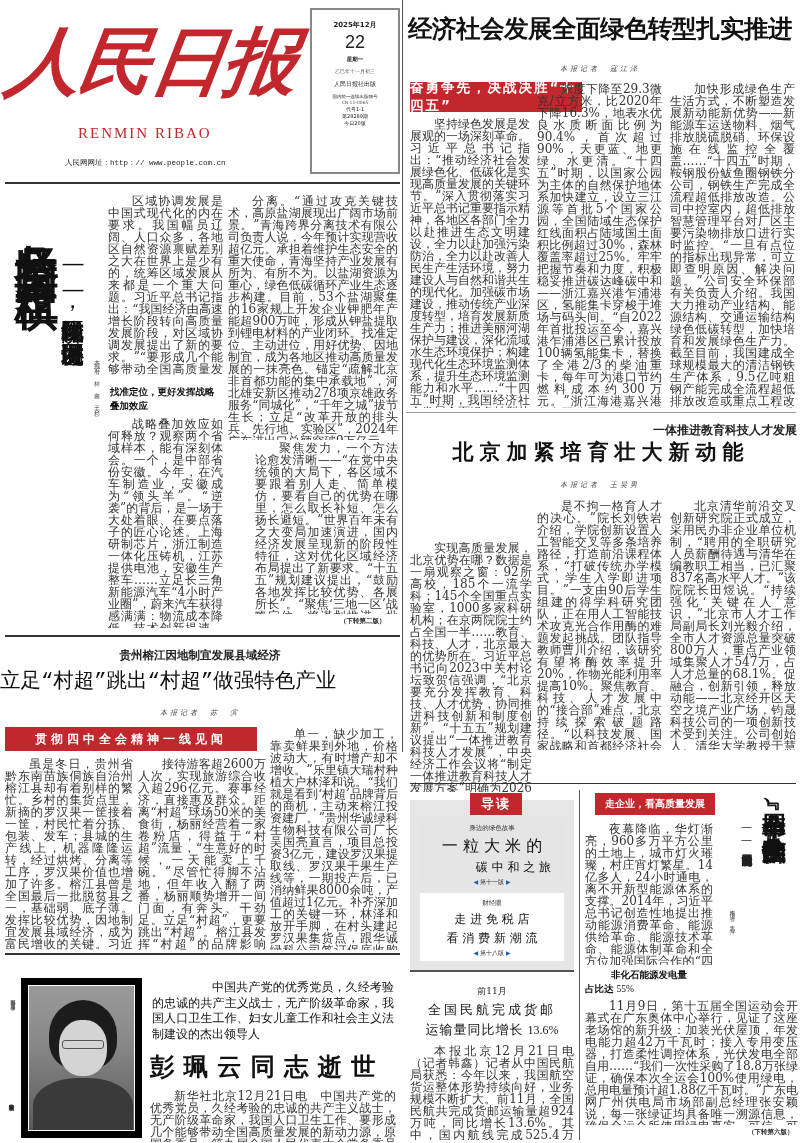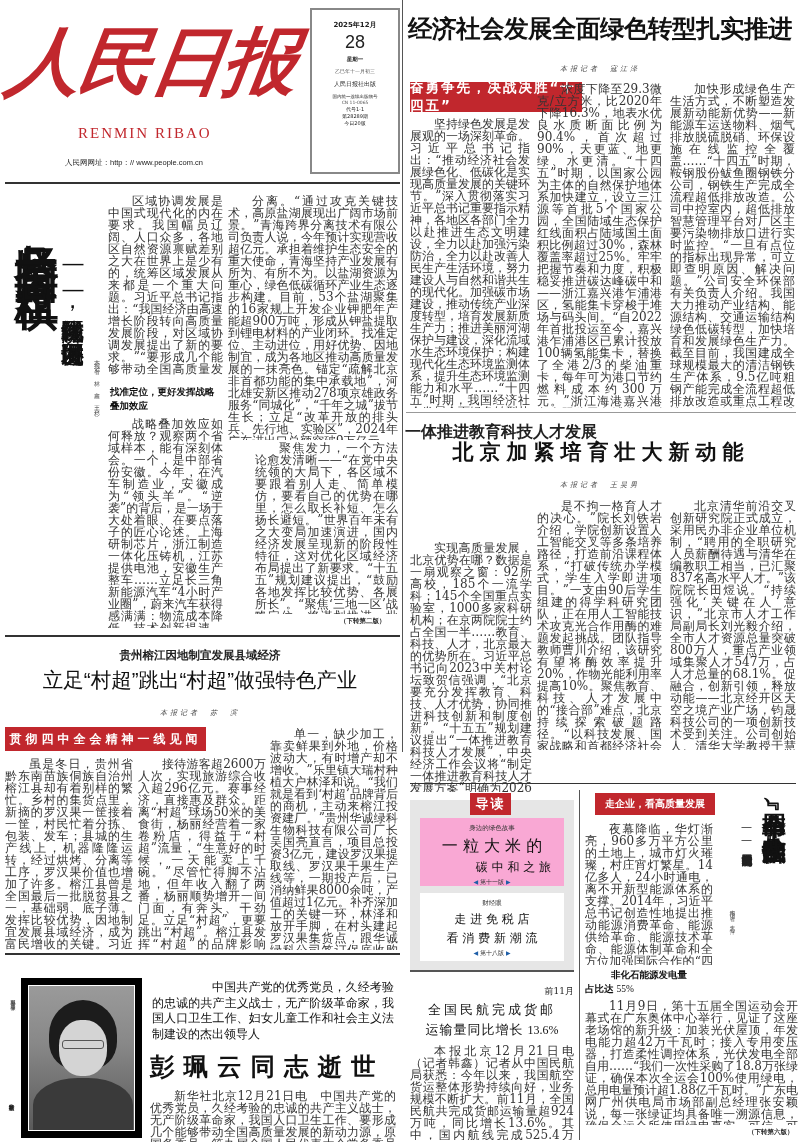--- a/index.html
+++ b/index.html
@@ -12,26 +12,26 @@
 .redbar{position:absolute;background:#c1272d;color:#fff;font-family:"DejaVu Sans","Liberation Sans",sans-serif;font-weight:bold;display:flex;align-items:center;justify-content:center;letter-spacing:2px}
 .byline{font-size:7px;color:#444;text-align:center;letter-spacing:3px;font-style:italic}
 .vert{writing-mode:vertical-rl;text-orientation:upright}
 </style>
 </head>
 <body>
 
 <div class="abs" style="left:0;top:0;width:308px;height:165px;">
   <div style="position:absolute;left:8px;top:6px;font-family:'DejaVu Serif',serif;font-size:74px;font-weight:bold;font-style:italic;color:#c1272d;letter-spacing:-2px;transform:skewX(-8deg);line-height:110px;">人民日报</div>
   <div style="position:absolute;left:78px;top:125px;font-family:'Liberation Serif',serif;font-size:15px;color:#c1272d;letter-spacing:2px;">RENMIN RIBAO</div>
-  <div style="position:absolute;left:65px;top:158px;font-family:Liberation Sans, sans-serif;font-size:7.5px;color:#222;white-space:nowrap;">人民网网址：http：// www.people.com.cn</div>
+  <div style="position:absolute;left:65px;top:158px;font-family:Liberation Mono, monospace;font-size:7.5px;color:#222;white-space:nowrap;">人民网网址：http：// www.people.com.cn</div>
 </div>
 
 <div class="abs" style="left:310px;top:8px;width:90px;height:166px;border:2px solid #888;font-family:'DejaVu Sans',sans-serif;text-align:center;color:#222;">
   <div style="font-size:7px;margin-top:10px;font-weight:bold;">2025年12月</div>
-  <div style="font-size:18px;margin-top:2px;font-family:'Liberation Sans',sans-serif;">28</div>
+  <div style="font-size:18px;margin-top:2px;font-family:'Liberation Sans',sans-serif;">22</div>
   <div style="font-size:5.5px;margin-top:3px;font-weight:bold;">星期一</div>
   <div style="font-size:5px;margin-top:5px;color:#555;">乙巳年十一月初三</div>
   <div style="font-size:6px;margin-top:6px;font-family:'DejaVu Serif',serif;">人民日报社出版</div>
   <div style="font-size:4.5px;margin-top:5px;">国内统一连续出版物号</div>
   <div style="font-size:4.5px;margin-top:1px;color:#555;">CN 11-0065</div>
   <div style="font-size:5px;margin-top:1px;">代号1-1</div>
   <div style="font-size:5px;margin-top:1px;">第28289期</div>
   <div style="font-size:5px;margin-top:1px;">今日20版</div>
 </div>
 
@@ -51,41 +51,41 @@
 <div class="abs txt" style="left:108px;top:195px;width:115px;height:180px;">区域协调发展是中国式现代化的内在要求。我国幅员辽阔、人口众多，各地区自然资源禀赋差别之大在世界上是少有的，统筹区域发展从来都是一个重大问题。习近平总书记指出：“我国经济由高速增长阶段转向高质量发展阶段，对区域协调发展提出了新的要求。”“要形成几个能够带动全国高质量发展的新动力源，特别是京津冀、长三角、珠三角三大地区，以及一些重要城市群。不平衡是普遍的，要在发展中促进相对平衡。这是区域协调发展的辩证法。”“十五五”规划建议提出：“发挥区域协调发展战略、区域重大战略、主体功能区战略、新型城镇化战略叠加效应，优化重大生产力布局，发挥重点区域增长极作用，构建优势互补、高质量发展的区域经济布局和国土空间体系。”这将为中国式现代化积蓄强大势能。</div>
 <div class="abs" style="left:110px;top:385px;width:110px;font-size:9.5px;font-weight:bold;color:#111;line-height:14px;">找准定位，更好发挥战略叠加效应</div>
 <div class="abs txt" style="left:108px;top:418px;width:115px;height:210px;">战略叠加效应如何释放？观察两个省域样本，能有深刻体会。一个，是中部省份安徽。今年，在汽车制造业，安徽成为“领头羊”。“逆袭”的背后，是一场于大处着眼、在要点落子的匠心论述。上海研制芯片，浙江制造一体化压铸机，江苏提供电池，安徽生产整车……立足长三角新能源汽车“4小时产业圈”，蔚来汽车获得感满满：物流成本降低，技术创新提速，前三季度新能源汽车交付量快速增长。将“不东不西”的区位劣势，变为“承东启西、连南接北”的发展优势，安徽汽车产业加速奔跑。今年前三季度，安徽汽车产量243.4万辆，汽车出口量83.2万辆，均居全国首位。另一个，是西部省份青海。格尔木工业园里，工程师按下启动键，来自新疆、西藏、青海等不同盐湖的卤水缓缓流入装有锂吸附剂的实验管，随即卤水中的锂离子被快速</div>
 <div class="abs txt" style="left:228px;top:195px;width:170px;height:245px;">分离。“通过攻克关键技术，高原盐湖展现出广阔市场前景。”青海跨界分离技术有限公司负责人说，今年预计实现营收超亿元。承担着维护生态安全的重大使命，青海坚持产业发展有所为、有所不为。以盐湖资源为重心，绿色低碳循环产业生态逐步构建。目前，53个盐湖聚集的16家规上开发企业钾肥年产能超900万吨，形成从钾盐提取到锂电材料的产业闭环。找准定位、主动进位，用好优势、因地制宜，成为各地区推动高质量发展的一抹亮色。锚定“疏解北京非首都功能的集中承载地”，河北雄安新区推动278项京雄政务服务“同城化”，“千年之城”拔节生长；立足“改革开放的排头兵、先行地、实验区”，2024年广东进出口总额突破9万亿元。</div>
 <div class="abs txt" style="left:255px;top:442px;width:143px;height:172px;">聚焦发力，一个方法论愈发清晰——“在党中央统领的大局下，各区域不要跟着别人走、简单模仿，要看自己的优势在哪里，怎么取长补短、怎么扬长避短。”世界百年未有之大变局加速演进，国内经济发展呈现新的阶段性特征，这对优化区域经济布局提出了新要求。“十五五”规划建议提出，“鼓励各地发挥比较优势、各展所长”。“聚焦‘三地一区’战略定位，将谋划推进一批标志性工作和战略性举措，发挥多重国家发展战略叠加优势，在服务构建新发展格局中展现更大作为。”安徽省发展和改革委员会有关负责人表示。“立足产业‘四地’建设，将优化盐湖化工、清洁能源等传统产业，壮大新能源、生态文旅等新兴产业，推动青藏高原生态保护和经济高质量发展取得新进展。”青海省工业和信息化厅有关负责人说。</div>
 <div class="abs" style="left:340px;top:617px;font-size:6.5px;font-weight:bold;color:#222;">（下转第二版）</div>
 
 <div class="hline" style="left:5px;top:635px;width:395px;"></div>
 
 <div class="hline" style="left:406px;top:412px;width:390px;height:1px;background:#999;"></div>
-<div class="abs" style="left:405px;top:422px;width:392px;text-align:left;font-family:'DejaVu Sans',sans-serif;font-size:16px;font-weight:bold;color:#222;">一体推进教育科技人才发展</div>
+<div class="abs" style="left:405px;top:422px;width:392px;text-align:right;font-family:'DejaVu Sans',sans-serif;font-size:12px;font-weight:bold;color:#222;">一体推进教育科技人才发展</div>
 <div class="abs" style="left:405px;top:438px;width:392px;text-align:center;font-family:'DejaVu Serif',serif;font-size:21px;font-weight:bold;color:#111;letter-spacing:6px;">北京加紧培育壮大新动能</div>
 <div class="abs byline" style="left:530px;top:480px;width:140px;">本报记者　王昊男</div>
 <div class="abs txt" style="left:410px;top:500px;width:122px;height:250px;margin-top:42px;">实现高质量发展，北京优势在哪？数据是一扇观察之窗：92所高校，185个一流学科；145个全国重点实验室，1000多家科研机构；在京两院院士约占全国一半……教育、科技、人才，北京最大的优势所在。习近平总书记向2023中关村论坛致贺信强调，“北京要充分发挥教育、科技、人才优势，协同推进科技创新和制度创新”。“十五五”规划建议提出“一体推进教育科技人才发展”，中央经济工作会议将“制定一体推进教育科技人才发展方案”明确为2026年经济工作的重点任务。探人重视科技人才，北京中关村学院，“超常规速度背后，是不拘一格育人才的决心。”</div>
 <div class="abs txt" style="left:537px;top:500px;width:125px;height:250px;">是不拘一格育人才的决心。”院长刘铁岩介绍，学院创新设置人工智能交叉等多条培养路径，打造前沿课程体系，“打破传统办学模式，学生入学即进项目。”一支由90后学生组建的得学科研究团队，正在用人工智能技术攻克光合作用酶的难题发起挑战。团队指导教师曹川介绍，该研究有望将酶效率提升20%，作物光能利用率提高10%。聚焦教育、科技、人才发展中的“接合部”难点，北京持续探索破题路径。“以科技发展、国家战略和首都经济社会发展需求为导向，我们建立了学科专业设置调整优化机制。”北京市教委副主任张熙介绍，近3年，北京新增人工智能、集成电路、量子科技等急需紧缺专业220个，布局了99个高精尖学科。聚集要素，留住人才——一流人才，要有一流舞台。在昌平，一座投资数百亿的科技创新高地崛起，这里将成为清华大学10余个实验室的“新家”。</div>
 <div class="abs txt" style="left:670px;top:500px;width:126px;height:250px;">北京清华前沿交叉创新研究院正式成立，采用民办非企业单位机制，“聘用的全职研究人员薪酬待遇与清华在编教职工相当，已汇聚837名高水平人才。”该院院长田煜说。“持续强化‘关键在人’意识，”北京市人才工作局副局长刘光毅介绍，全市人才资源总量突破800万人，重点产业领域集聚人才547万，占人才总量的68.1%。促融合，创新引领，释放动能——北京经开区天空之境产业广场，钧晟科技公司的一项创新技术受到关注。公司创始人、清华大学教授于慧敏介绍，其团队研发的以芽孢杆菌作为底盘菌生产微生物表面活性剂产品技术，既能提高石油采收率，又能改良土壤、提高产量。“公司已获授权发明专利23项，多个智能产品进入生产阶段。”“增加高质量科技供给，强化企业科技创新主体地位，促进科技成果转化应用。”北京市科委、中关村管委会主任张继红介绍，北京不断探索全链条融合发展新模式，全市技术合同成交额从2020年的6316.2亿元提高到2024年的9153.3亿元，居全国前列。创新驱动，科创“势能”向经济“动能”持续转化。今年前三季度，北京地区生产总值超3.84万亿元，同比增长5.6%。</div>
 
 <div class="abs" style="left:0;top:648px;width:400px;text-align:center;font-family:'DejaVu Serif',serif;font-size:11.5px;font-weight:bold;color:#222;">贵州榕江因地制宜发展县域经济</div>
-<div class="abs" style="left:0;top:666px;width:400px;text-align:center;font-family:Liberation Sans, sans-serif;font-size:20.5px;color:#111;white-space:nowrap;">立足“村超”跳出“村超”做强特色产业</div>
+<div class="abs" style="left:0;top:666px;width:400px;text-align:left;font-family:Liberation Mono, monospace;font-size:20.5px;color:#111;white-space:nowrap;">立足“村超”跳出“村超”做强特色产业</div>
 <div class="abs byline" style="left:140px;top:708px;width:120px;">本报记者　苏　滨</div>
-<div class="redbar" style="left:5px;top:727px;width:201px;height:24px;font-size:12px;letter-spacing:4px;">贯彻四中全会精神一线见闻</div>
+<div class="redbar" style="left:5px;top:727px;width:252px;height:24px;font-size:12px;letter-spacing:4px;">贯彻四中全会精神一线见闻</div>
 <div class="abs txt" style="left:5px;top:758px;width:128px;height:192px;">虽是冬日，贵州省黔东南苗族侗族自治州榕江县却有着别样的繁忙。乡村的集货点里，新摘的罗汉果一筐接着一筐，村民忙着分拣、包装、发车；县城的生产线上，机器隆隆运转，经过烘烤、分离等工序，罗汉果价值也增加了许多。榕江县曾是全国最后一批脱贫县之一，基础弱、底子薄。发挥比较优势，因地制宜发展县域经济，成为富民增收的关键。习近平总书记强调：“发展各具特色的县域经济，培育一批农业强县、工业大县、旅游名县，促进农民群众就近就业增收”。“发展各具特色的县域经济”“培育壮大乡村特色产业”，写入党的二十届四中全会《建议》。榕江的特色，与“村超”紧密相连。2023年5月至今，榕江“村超”持续出圈，举办各类赛事超过2700场，累计</div>
 <div class="abs txt" style="left:138px;top:758px;width:128px;height:192px;">接待游客超2600万人次，实现旅游综合收入超296亿元。赛事经济，直接惠及群众。距离“村超”球场50米的美食街，杨丽经营着一家卷粉店，得益于“村超”流量，“生意好的时候，一天能卖上千碗。”尽管忙得脚不沾地，但年收入翻了两番，杨丽顺势增开一间门面，有奔头、干劲足。立足“村超”，更要跳出“村超”。榕江县发挥“村超”的品牌影响力，推动从单一赛事向多元业态跃升，加速资金、人才、技术等要素在城乡间流动，形成错位发展、串珠成链的特色县域经济。招商引资的变化最明显。“以前外出招商难，很多企业甚至不知道榕江在哪儿。”榕江县投资促进局副局长陈锡开说，“村超”出圈后，不少企业主动上门合作，“县里优中选优，符合产业规划的才能落地。”</div>
 <div class="abs txt" style="left:270px;top:728px;width:128px;height:222px;">单一，缺少加工，靠卖鲜果到外地，价格波动大，有时增产却不增收。”乐里镇大瑞村种植大户林泽和说。“我们就是看到‘村超’品牌背后的商机，主动来榕江投资建厂。”贵州华诚绿科生物科技有限公司厂长吴国亮直言，项目总投资3亿元，建设罗汉果提取线、罗汉果干果生产线等，一期投产后，已消纳鲜果8000余吨，产值超过1亿元。补齐深加工的关键一环，林泽和放开手脚，在村头建起罗汉果集货点，跟华诚绿科公司签订保底收购协议，统一供果；周边村寨也主动加入进来。“村字号”奏响“富民曲”。“村超”出圈至今，榕江县新增经营主体9270户，累计引进食品加工、电子制造等10余家优质企业落地，与50余家企业达成“村超”品牌签约合作，组成产品矩阵在全国销售。全县地区生产总值已超百亿元。“深入学习贯彻党的二十届四中全会精神，我们将继续因地制宜，培育壮大特色优势产业，推动兴业、强县、富民一体发展。”</div>
 
 <div class="hline" style="left:5px;top:953px;width:395px;"></div>
 
 <div class="hline" style="left:410px;top:783px;width:386px;height:1px;"></div>
 <div class="abs" style="left:410px;top:800px;width:164px;height:172px;background:#e6e6e6;"></div>
-<div class="redbar" style="left:470px;top:793px;width:41px;height:22px;font-size:13px;">导读</div>
-<div class="abs" style="left:420px;top:818px;width:144px;height:68px;background:#f9a8d4;text-align:center;">
+<div class="redbar" style="left:470px;top:793px;width:52px;height:22px;font-size:13px;">导读</div>
+<div class="abs" style="left:420px;top:818px;width:144px;height:68px;background:#e5e5e5;text-align:center;">
   <div style="font-size:6.5px;margin-top:6px;color:#333;">身边的绿色故事</div>
   <div style="font-family:'DejaVu Sans',sans-serif;font-size:16px;color:#111;margin-top:3px;">一 粒 大 米 的</div>
   <div style="font-family:'DejaVu Sans',sans-serif;font-size:12px;color:#111;margin-top:2px;padding-left:43px;">碳 中 和 之 旅</div>
   <div style="font-size:6px;color:#333;margin-top:2px;">
     <span style="color:#1f5fa8;">◀</span>
     <span>第十一版</span>
     <span style="color:#1f5fa8;">▶</span>
   </div>
 </div>
 <div class="abs" style="left:420px;top:893px;width:144px;height:68px;background:#fff;text-align:center;">
@@ -93,21 +93,21 @@
   <div style="font-family:'DejaVu Sans',sans-serif;font-size:12px;color:#111;margin-top:3px;">走 进 免 税 店</div>
   <div style="font-family:'DejaVu Sans',sans-serif;font-size:12px;color:#111;margin-top:2px;">看 消 费 新 潮 流</div>
   <div style="font-size:6px;color:#333;margin-top:2px;">
     <span style="color:#1f5fa8;">◀</span>
     <span>第十八版</span>
     <span style="color:#1f5fa8;">▶</span>
   </div>
 </div>
 
 <div class="hline" style="left:410px;top:970px;width:164px;height:2px;background:#555;"></div>
-<div class="abs" style="left:410px;top:985px;width:164px;text-align:right;font-size:9px;color:#222;">前11月</div>
+<div class="abs" style="left:410px;top:985px;width:164px;text-align:center;font-size:9px;color:#222;">前11月</div>
 <div class="abs" style="left:410px;top:1001px;width:164px;text-align:center;font-family:'DejaVu Sans',sans-serif;font-size:13px;color:#111;letter-spacing:3px;">全国民航完成货邮</div>
 <div class="abs" style="left:410px;top:1021px;width:164px;text-align:center;font-size:13px;color:#111;">
   <span style="font-family:'DejaVu Sans',sans-serif;letter-spacing:1px;text-align:right;">运输量同比增长</span>
   <span style="font-family:'Liberation Serif',serif;font-size:12px;">13.6%</span>
 </div>
 <div class="abs txt" style="left:410px;top:1045px;width:164px;height:95px;">本报北京12月21日电　（记者韩鑫）记者从中国民航局获悉：今年以来，我国航空货运整体形势持续向好，业务规模不断扩大。前11月，全国民航共完成货邮运输量超924万吨，同比增长13.6%。其中，国内航线完成525.4万吨，国际航线完成398.8万吨，同比分别增长8.1%、21.8%。前11月，我国货运航班持续增长，累计通航70个国家、179个城市，相较去年分别增长8个国家、27个城市，周均航班量达1767班，较去年增加15.7%。</div>
 
 <div class="vline" style="left:579px;top:790px;height:350px;"></div>
 
 <div class="redbar" style="left:595px;top:793px;width:120px;height:22px;font-size:10px;letter-spacing:0;">走企业，看高质量发展</div>

